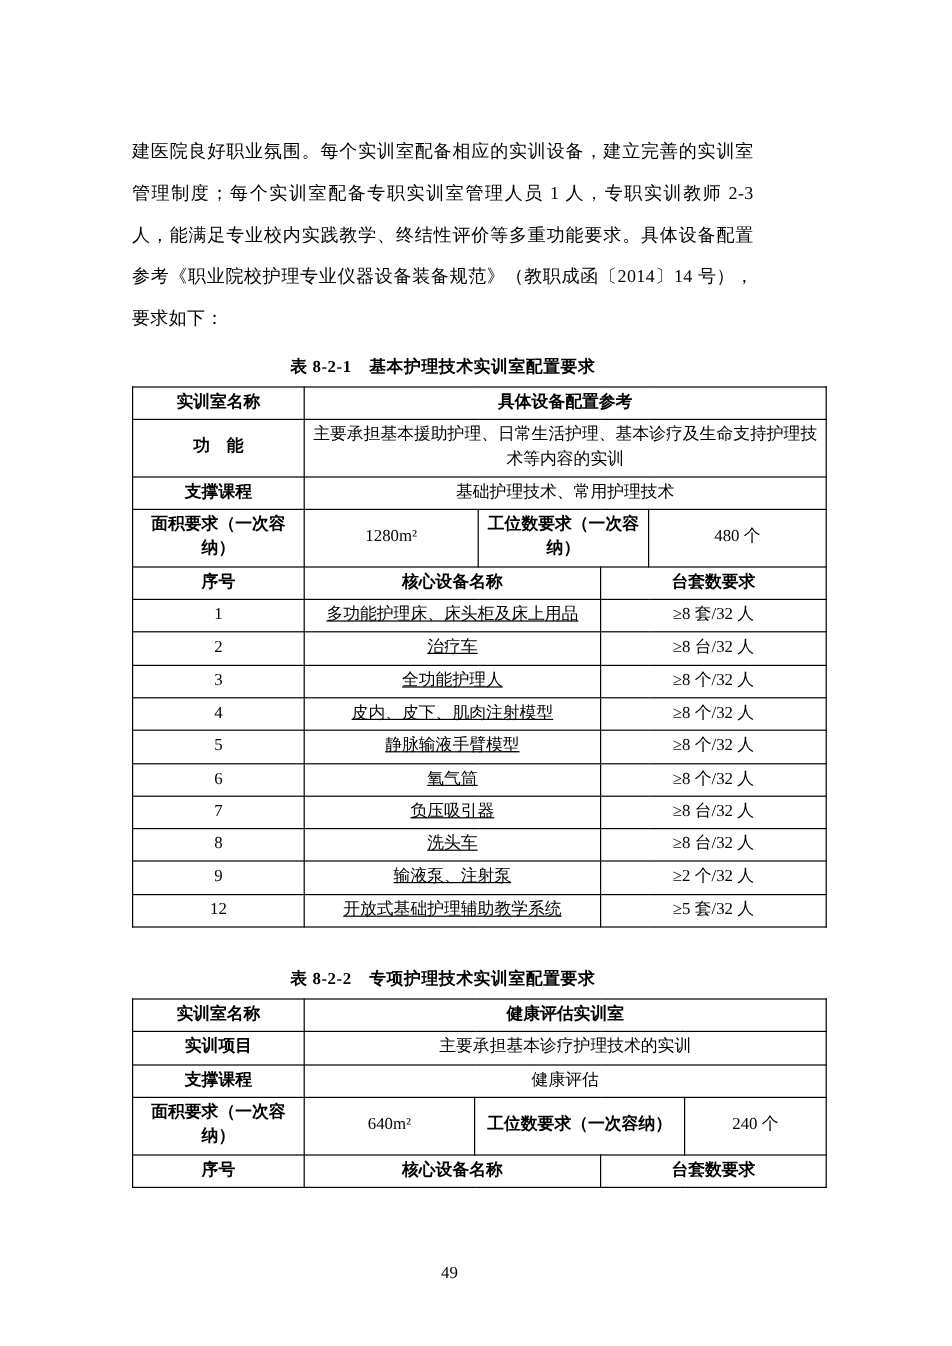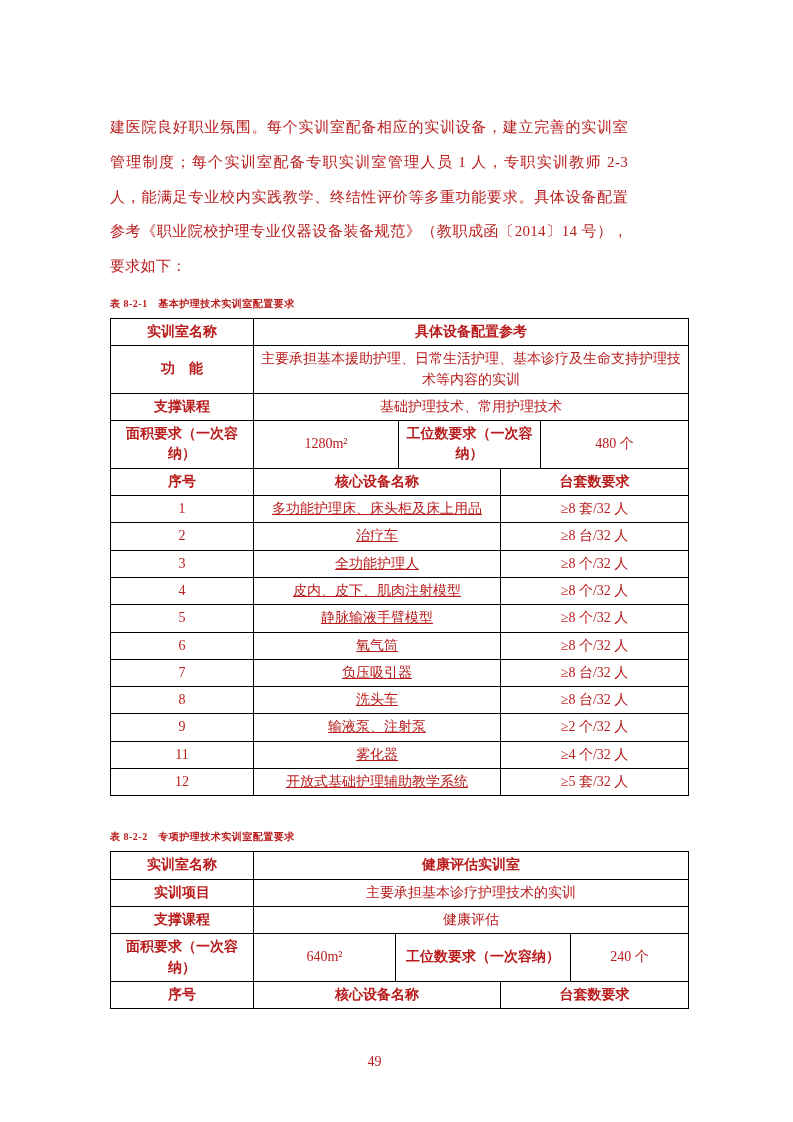--- a/index.html
+++ b/index.html
@@ -3,35 +3,36 @@
 <meta charset="utf-8">
 <style>
   * { margin: 0; padding: 0; box-sizing: border-box; }
   html, body { background: #ffffff; }
   body { width: 793px; }
   .page {
     position: relative;
     width: 733px;
     height: 1122px;
     background: #ffffff;
-    color: #b91c1c;
+    color: #000000;
     font-family: "Liberation Serif", "DejaVu Serif", serif;
     padding: 110px 105px 16px 110px;
     overflow: hidden;
   }
   .para {
     font-size: 15px;
     line-height: 2.32;
     text-align: justify;
     text-justify: inter-ideograph;
     letter-spacing: 0.3px;
   }
   .tbl-title {
+    text-align: center;
     font-weight: bold;
-    font-size: 10px;
+    font-size: 14px;
     margin: 13px 0 7px 0;
     letter-spacing: 0.5px;
   }
   .tbl-title.t2 { margin-top: 34px; }
   table.doc-table {
     width: 578px;
     border-collapse: collapse;
     table-layout: fixed;
     font-size: 14px;
   }
@@ -137,25 +138,20 @@
           <td colspan="1">8</td>
           <td colspan="2" class="t1-name">洗头车</td>
           <td colspan="2">≥8 台/32 人</td>
         </tr>
         <tr>
           <td colspan="1">9</td>
           <td colspan="2" class="t1-name">输液泵、注射泵</td>
           <td colspan="2">≥2 个/32 人</td>
         </tr>
         <tr>
-          <td colspan="1">11</td>
-          <td colspan="2" class="t1-name">雾化器</td>
-          <td colspan="2">≥4 个/32 人</td>
-        </tr>
-        <tr>
           <td colspan="1">12</td>
           <td colspan="2" class="t1-name">开放式基础护理辅助教学系统</td>
           <td colspan="2">≥5 套/32 人</td>
         </tr>
       </tbody>
   </table>
 
   <div class="tbl-title t2">表 8-2-2　专项护理技术实训室配置要求</div>
 
   <table class="doc-table">

